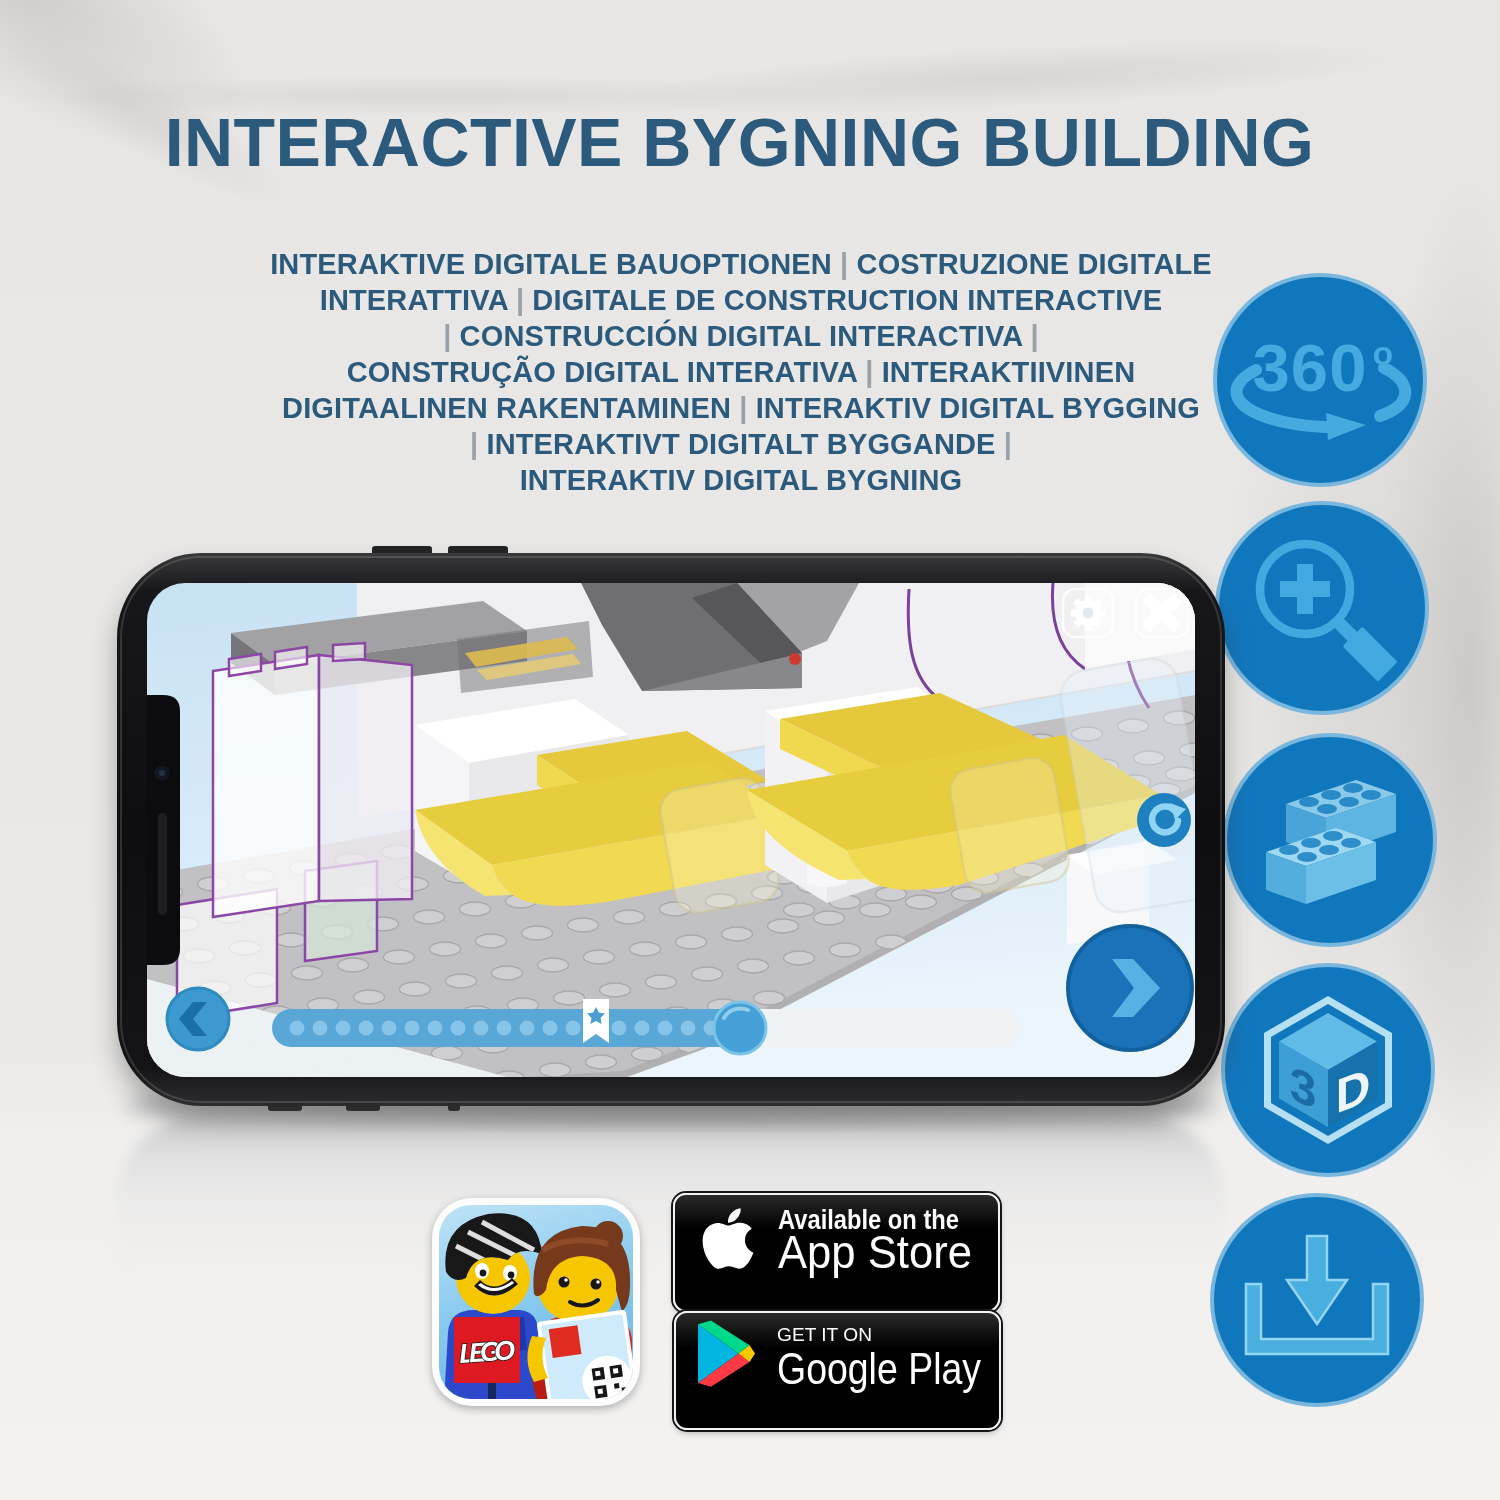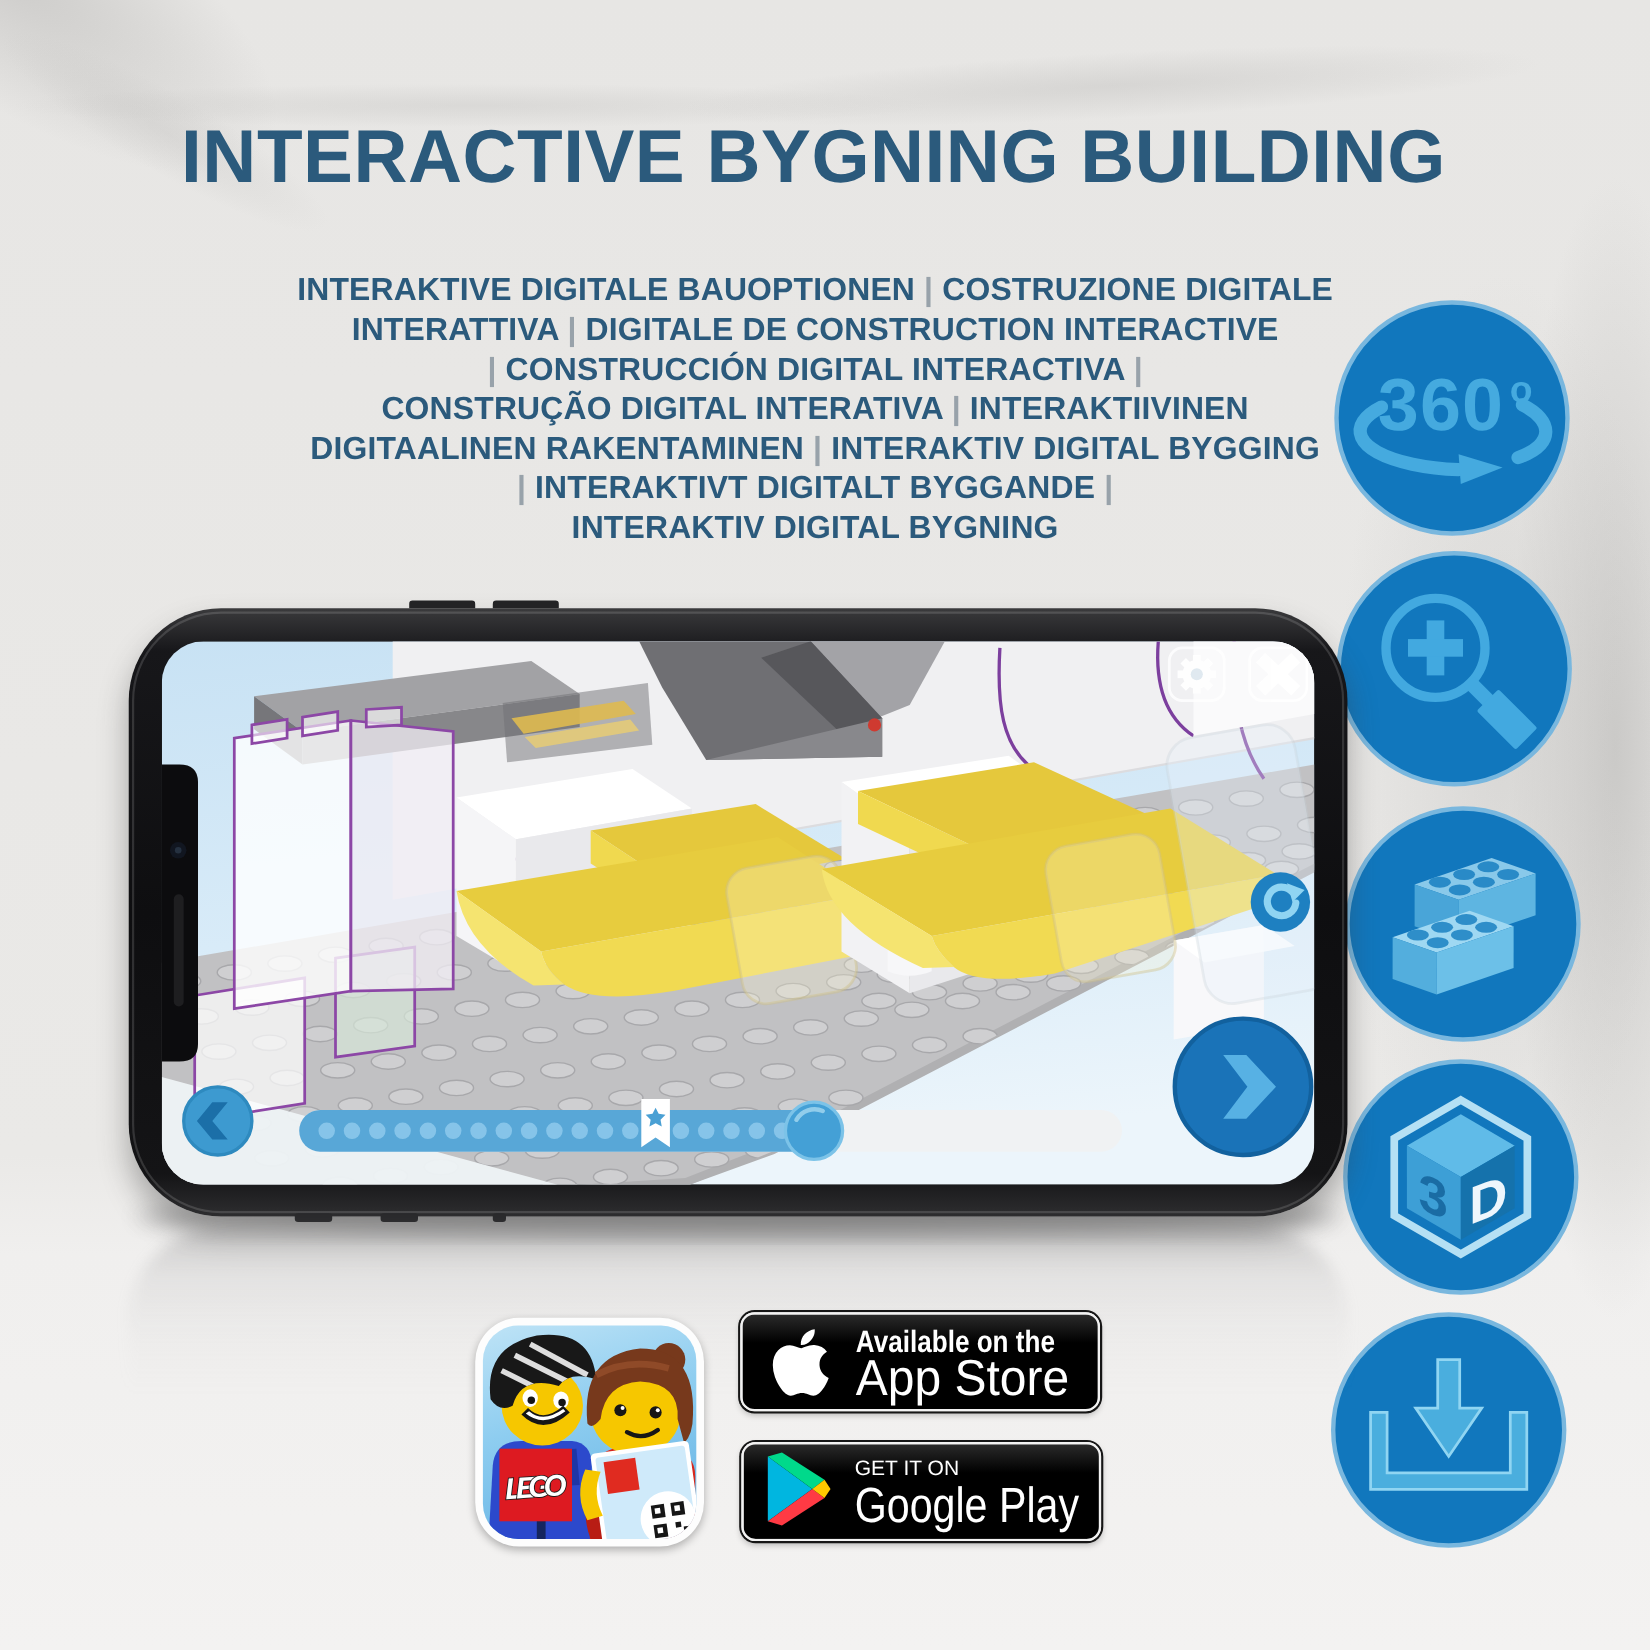--- a/index.html
+++ b/index.html
@@ -19,21 +19,21 @@
          border-radius:84px;box-shadow:0 16px 26px rgba(60,60,60,0.38);}
   .phone::before{content:"";position:absolute;inset:3px;border-radius:81px;
          border:2px solid rgba(255,255,255,0.14);}
   .screen{position:absolute;left:147px;top:583px;width:1048px;height:494px;border-radius:38px;overflow:hidden;}
   .btn-top{position:absolute;background:#232325;border-radius:3px 3px 0 0;height:7px;top:546px;}
   .slit{position:absolute;background:#2a2a2c;border-radius:3px;height:8px;top:1103px;}
   .refl{position:absolute;left:117px;top:1116px;width:1108px;height:260px;border-radius:84px;filter:blur(6px);
         background:linear-gradient(180deg,rgba(108,108,110,0.26) 0%,rgba(145,145,148,0.12) 18%,rgba(185,185,187,0.05) 38%,rgba(220,220,220,0) 58%);}
   .appicon{position:absolute;left:432px;top:1198px;width:208px;height:208px;border-radius:40px;
            background:#fdfdfd;box-shadow:0 3px 8px rgba(0,0,0,0.28);}
-  .badge{position:absolute;width:327px;height:90px;background:linear-gradient(180deg,#2a2a2a 0%,#000 30%);border-radius:13px;
+  .badge{position:absolute;width:327px;height:119px;background:linear-gradient(180deg,#2a2a2a 0%,#000 30%);border-radius:13px;
          border:2px solid #f2f2f2;box-sizing:border-box;box-shadow:0 0 0 2px #161616, 0 3px 6px rgba(0,0,0,0.25);}
 </style>
 </head>
 <body>
 <svg class="bg" width="1500" height="1500" viewBox="0 0 1500 1500">
   <defs>
     <linearGradient id="bgg" x1="0" y1="0" x2="0" y2="1">
       <stop offset="0" stop-color="#e7e6e4"></stop>
       <stop offset="0.70" stop-color="#eae9e7"></stop>
       <stop offset="0.76" stop-color="#f0efee"></stop>

